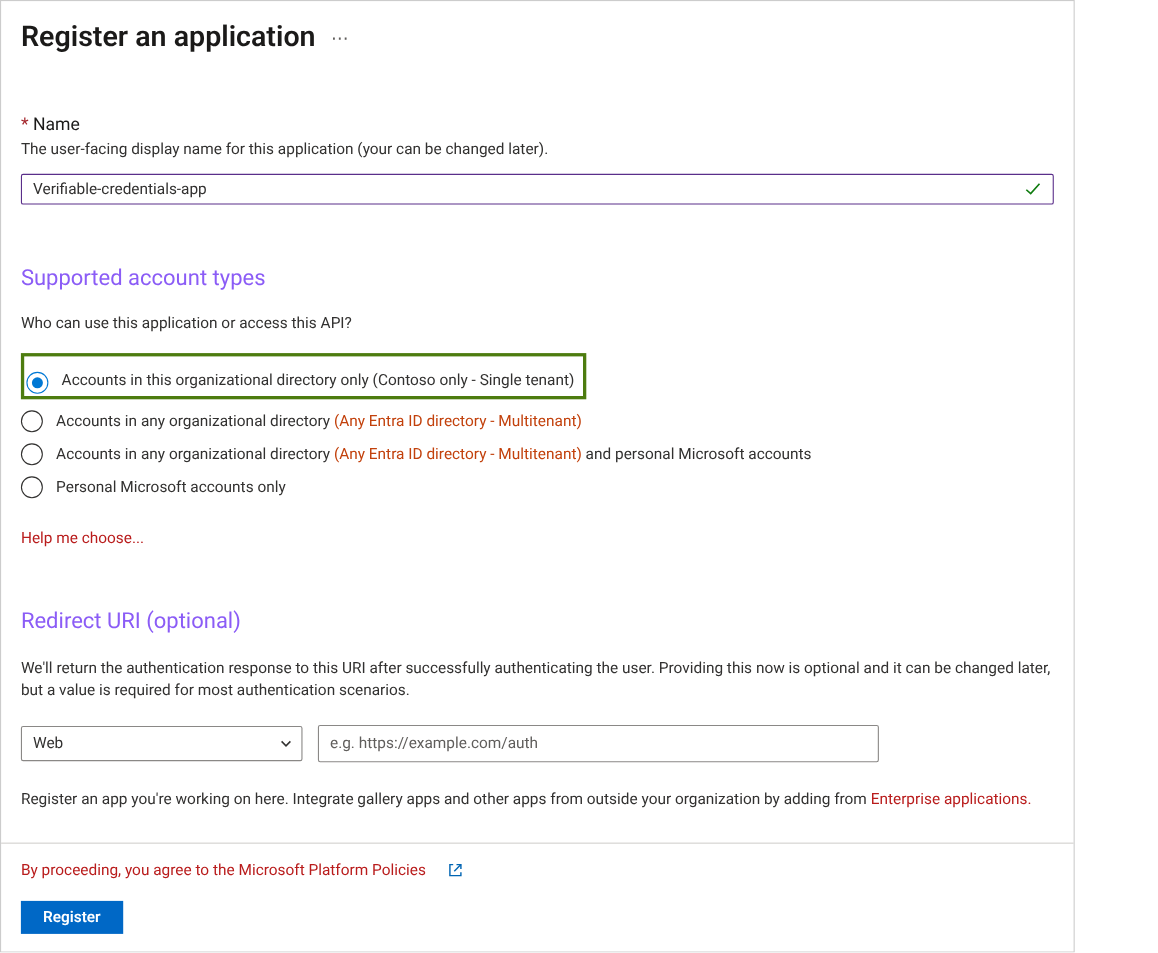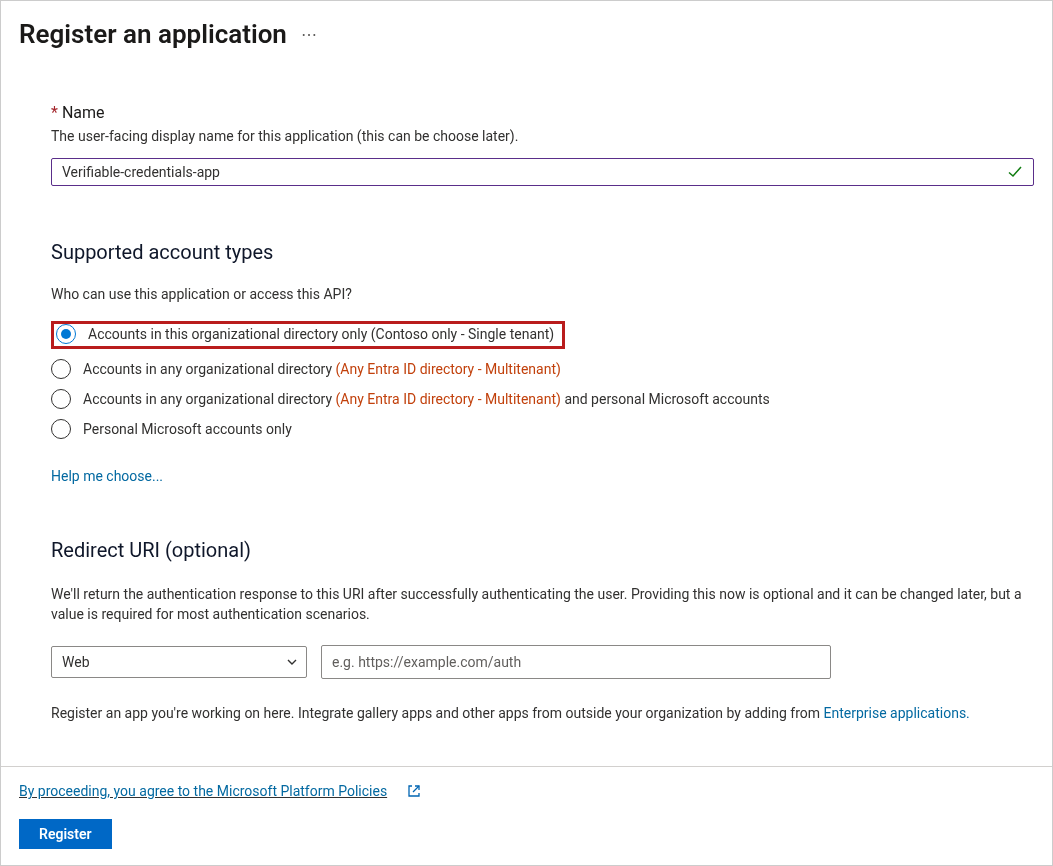--- a/index.html
+++ b/index.html
@@ -3,86 +3,86 @@
   <meta charset="utf-8">
   <style>
     * { box-sizing: border-box; margin: 0; padding: 0; }
     body {
       font-family: "Segoe UI", -apple-system, BlinkMacSystemFont, Roboto, "Helvetica Neue", sans-serif;
       font-size: 14px;
       color: #323130;
       background: #fff;
     }
     .page {
-      width: 1053px;
+      width: 977px;
       height: 866px;
       border: 1px solid #ccc;
       padding: 18px 18px 16px 18px;
       display: flex;
       flex-direction: column;
     }
     .header-row { display:flex; align-items:center; gap:14px; }
     h1.page-title { font-size: 26px; font-weight:600; color:#1b1a19; }
     .more { color:#605e5c; font-size:16px; letter-spacing:2px; cursor:pointer;}
-    .section { margin-top: 54px; margin-left: 32px; }
+    .section { margin-top: 54px; }
     .label-row { font-size:16px; font-weight:400; color:#1b1a19; margin-bottom:6px;}
     .req { color:#a4262c; margin-right:4px;}
     .sublabel { font-size:14px; color:#323130; margin-bottom:14px;}
     .input-wrap {
       position:relative;
       border:1px solid #5a2e8a;
       border-radius:2px;
       padding: 5px 32px 5px 10px;
       display:flex; align-items:flex-end;
     }
     .input-wrap input {
       border:none; outline:none; width:100%; font-size:14px; font-family:inherit; color:#323130;
       background:transparent;
     }
     .check-icon { position:absolute; right:10px; top:50%; transform:translateY(-50%); color:#107c10; }
     .check-icon svg { width:16px; height:16px; display:block;}
-    h2.section-heading { font-size:20px; font-weight:400; color:#0f172a; margin-bottom:22px;}
+    h2.section-heading { font-size:20px; font-weight:400; color:#8b5cf6; margin-bottom:22px;}
     .radio-group { }
     .radio-row { display:flex; align-items:center; gap:12px; padding:5px 0;}
     .radio {
       width:20px; height:20px; border:1px solid #323130; border-radius:50%;
       display:flex; align-items:center; justify-content:center; flex-shrink:0;
     }
     .radio.selected { border-color:#0078d4; }
     .radio .dot { width:10px; height:10px; border-radius:50%; background:#0078d4; }
     .radio-label { font-size:14px; color:#323130;}
     .muted { color:#c2410c; }
     .highlight-box {
-      border:3px solid #b91c1c;
-      padding:0 8px 2px 2px;
+      border:3px solid #4d7c0f;
+      padding:14px 8px 2px 2px;
       display:inline-flex;
-      align-items:center;
+      align-items:flex-start;
       gap:12px;
     }
-    .link { color:#0369a1; font-size:14px; cursor:pointer;text-align:right;}
+    .link { color:#b91c1c; font-size:14px; cursor:pointer;text-align:right;}
     .help-link { margin-top:24px; display:inline-block;}
     .desc { font-size:14px; color:#323130; line-height:1.45; margin-bottom:20px;}
     .uri-row { display:flex; gap:14px; align-items:center;}
     .select-wrap {
       border:1px solid #8a8886; border-radius:2px; width:256px; height:32px;
       display:flex; align-items:center; justify-content:space-between; padding:0 8px 0 10px;
       cursor:pointer;
       gap:26px;
     }
     .select-wrap .chev { color:#323130;}
     .chev svg { width:12px; height:12px; display:block;}
     .uri-input {
       border:1px solid #8a8886; border-radius:2px; height:32px; width:510px;
       padding:16px 10px; font-size:14px; font-family:inherit; color:#323130;
     }
     .uri-input::placeholder { color:#605e5c;}
     .footer-note { margin-top:26px; font-size:14px; color:#323130;}
     .divider { border-top:1px solid #d2d0ce; margin:26px -18px 0 -18px;}
     .bottom-area { padding-top:16px;}
-    .policies-row { display:flex; align-items:center; gap:20px; margin-bottom:20px;text-decoration:underline;}
+    .policies-row { display:flex; align-items:center; gap:20px; margin-bottom:20px;}
     .ext-icon svg { width:14px; height:14px; display:block;}
     .ext-icon { color:#0065b3;}
     .register-btn {
       background:#0068c6; color:#fff; border:none; font-family:inherit;
       font-size:14px; font-weight:600; padding:7px 20px; cursor:pointer;text-align:center;
     }
     .spacer { flex:1;}
   </style>
 </head>
 <body>
@@ -90,21 +90,21 @@
 <div class="page">
   <div class="header-row">
     <h1 class="page-title">Register an application</h1>
     <span class="more">⋯</span>
   </div>
 
   <div class="section">
     <div class="label-row">
       <span class="req">*</span><span>Name</span>
     </div>
-    <div class="sublabel">The user-facing display name for this application (this can be choose later).</div>
+    <div class="sublabel">The user-facing display name for this application (your can be changed later).</div>
     <div class="input-wrap">
       <input type="text" value="Verifiable-credentials-app" style="">
       <span class="check-icon">
         <svg viewBox="0 0 16 16" fill="none" stroke="currentColor" stroke-width="1.5">
             <path d="M2 8.5 L6 12 L14 3"></path>
           </svg>
       </span>
     </div>
   </div>
 

